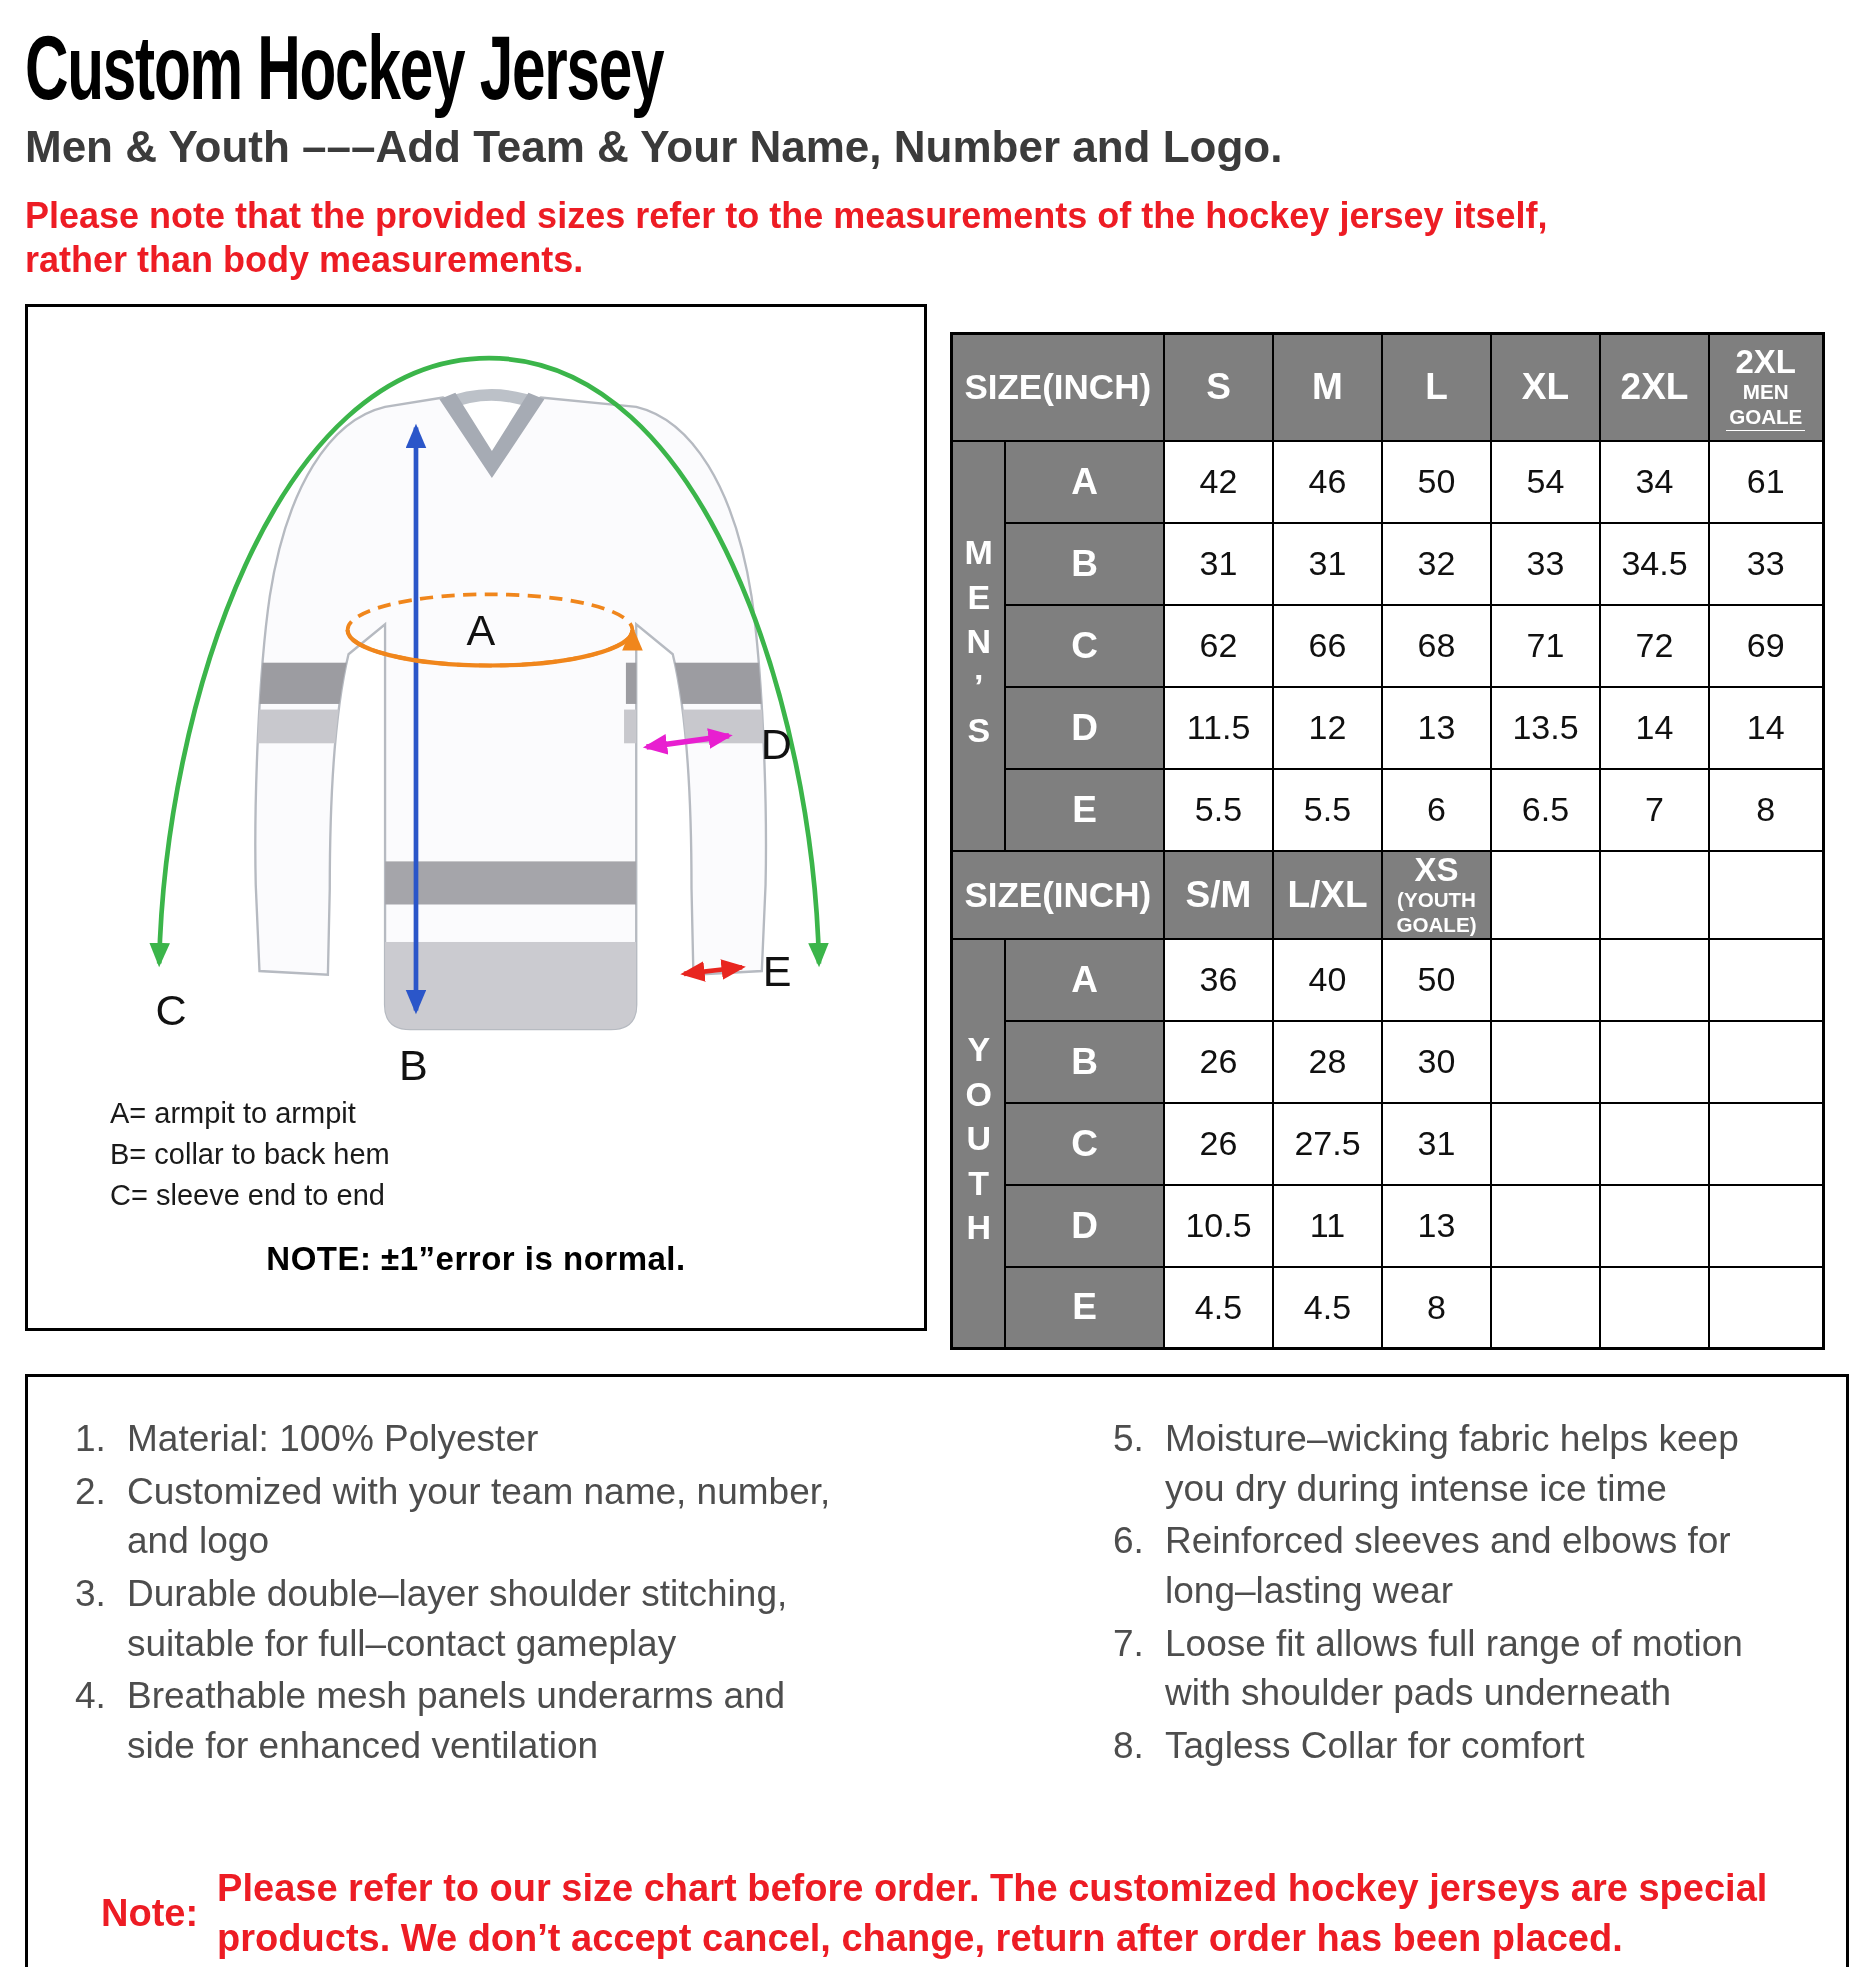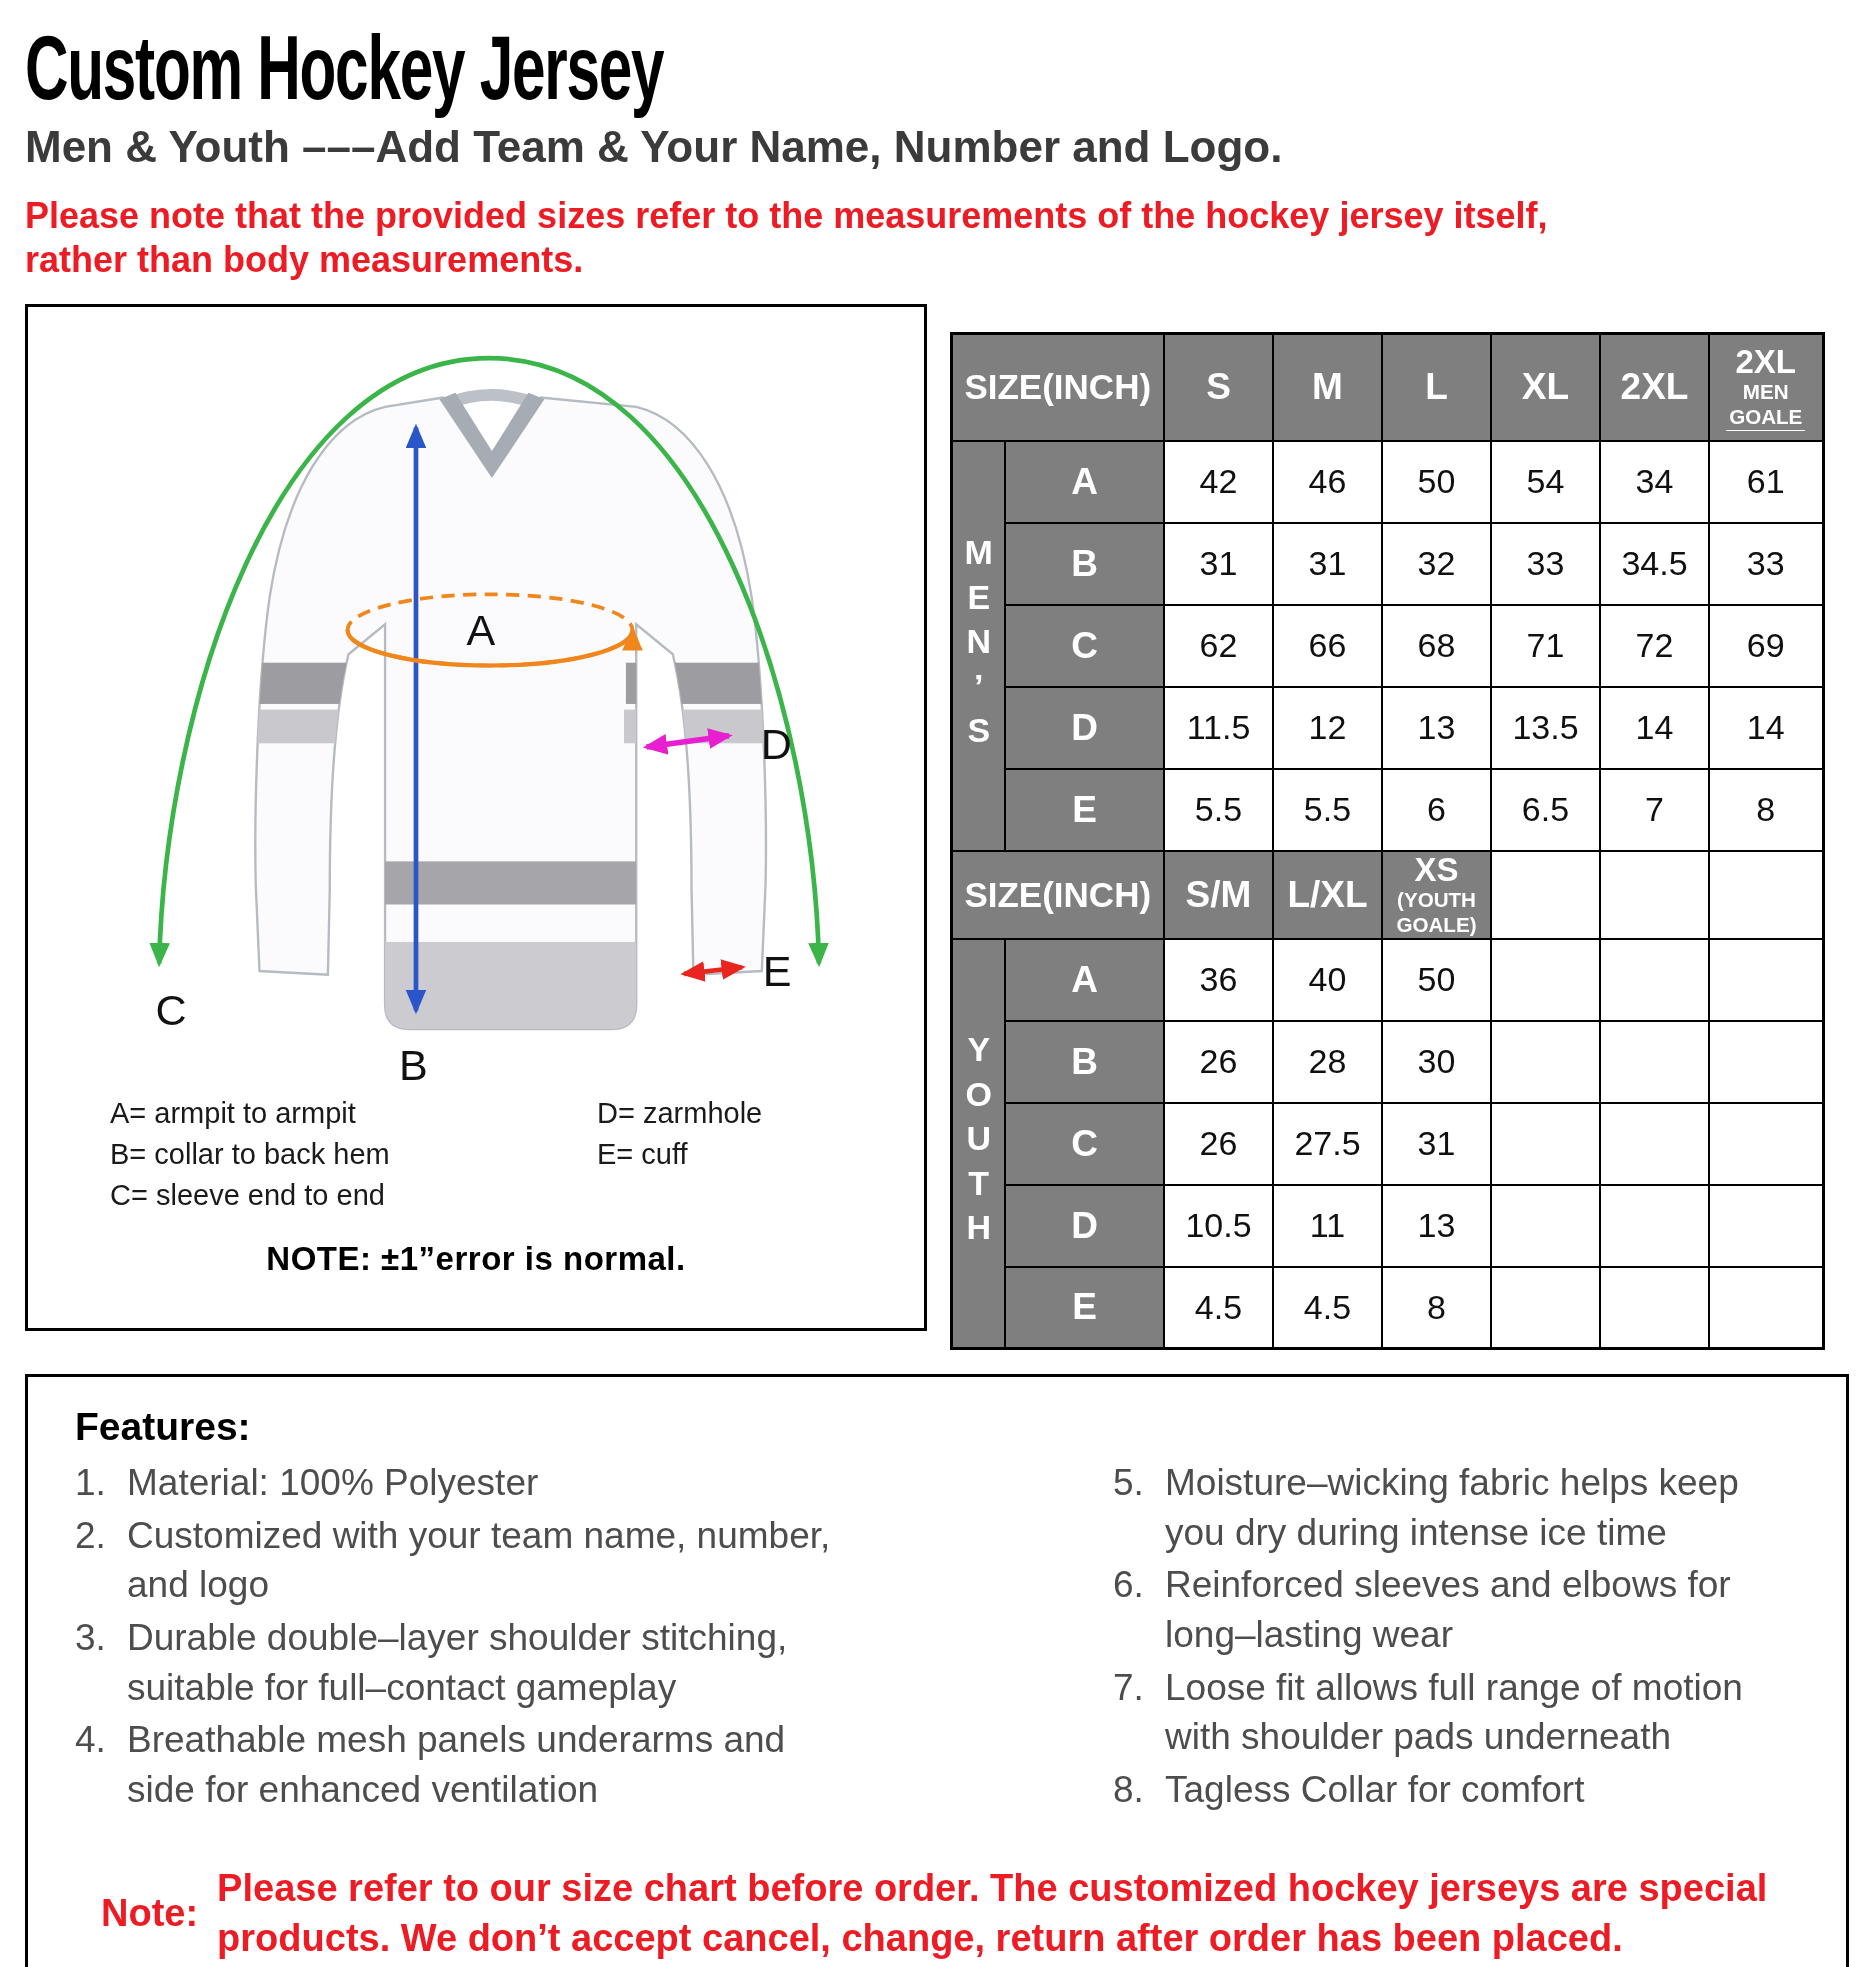--- a/index.html
+++ b/index.html
@@ -130,24 +130,20 @@
         <text class="ml" x="136" y="758">C</text>
         <text class="ml" x="782" y="474">D</text>
         <text class="ml" x="784" y="716">E</text>
       </svg>
 
       <div class="legend">
         <div class="lcol1">
           <div>A= armpit to armpit</div>
           <div>B= collar to back hem</div>
           <div>C= sleeve end to end</div>
-        </div>
-        <div class="lcol2">
-          <div>D= zarmhole</div>
-          <div>E= cuff</div>
         </div>
       </div>
       <div class="dnote">NOTE:  ±1”error is normal.</div>
     </div>
 
     <table class="size-table">
       <colgroup>
         <col style="width:54px">
           <col style="width:159px">
         <col style="width:109px">
@@ -277,21 +273,20 @@
           <td class="val">8</td>
           <td class="empty"></td>
           <td class="empty"></td>
           <td class="empty"></td>
         </tr>
       </tbody>
     </table>
   </div>
 
   <div class="features-panel">
-    <div class="features-heading">Features:</div>
     <div class="fcols">
       <div class="fcol1">
         <div class="feat">
             <span class="fnum">1.</span>
             <span class="ftext">Material: 100% Polyester</span>
           </div>
         <div class="feat">
             <span class="fnum">2.</span>
             <span class="ftext">Customized with your team name, number,
 and logo</span>

